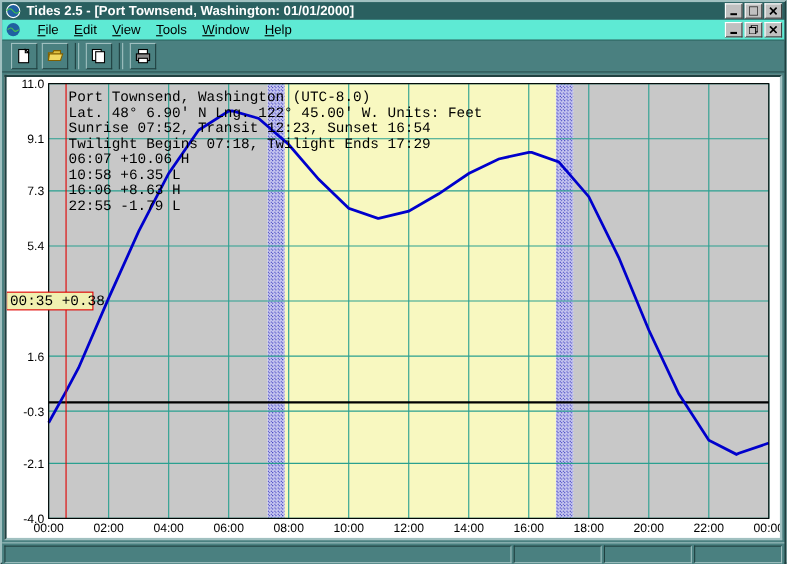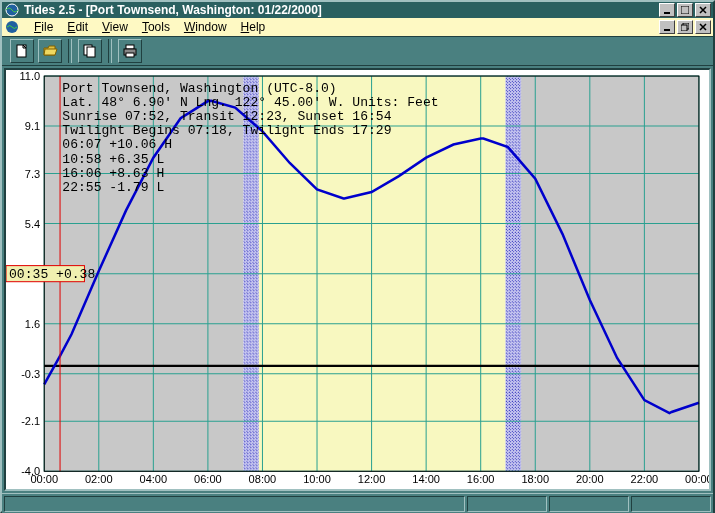--- a/index.html
+++ b/index.html
@@ -35,21 +35,21 @@
   .winbtn {
     width: 16px; height: 14px;
     background: #c0c0c0;
     border: 1px solid;
     border-color: #fff #404040 #404040 #fff;
     display:flex; align-items:center; justify-content:center;
     font-size:10px; color:#000;
   }
   .menubar {
     height: 22px;
-    background: #fef9c3;
+    background: #5eead4;
     display: flex;
     align-items: center;
     padding: 0 2px;
     gap: 2px;
     border-bottom: 1px solid #204040;
   }
   .mdi-icon { width:16px;height:16px;margin-right:6px;display:flex;align-items:center;justify-content:center;}
   .menu-item {
     padding: 2px 6px;
     color: #000;
@@ -115,21 +115,21 @@
 
 <div class="outer-frame">
 
   <div class="titlebar">
     <span class="app-icon">
       <svg width="14" height="14" viewBox="0 0 14 14">
           <circle cx="7" cy="7" r="6" fill="#2060a0" stroke="#fff"></circle>
           <path d="M1 7 Q4 3 7 7 T13 7" stroke="#4c4" fill="none"></path>
         </svg>
     </span>
-    <span class="title-text">Tides 2.5 - [Port Townsend, Washington: 01/22/2000]</span>
+    <span class="title-text">Tides 2.5 - [Port Townsend, Washington: 01/01/2000]</span>
     <div class="winbtns">
       <div class="winbtn">
           <svg width="8" height="8">
             <rect x="1" y="6" width="6" height="2" fill="#000"></rect>
           </svg>
         </div>
       <div class="winbtn">
           <svg width="8" height="8">
             <rect x="0" y="0" width="8" height="8" fill="none" stroke="#000"></rect>
           </svg>

